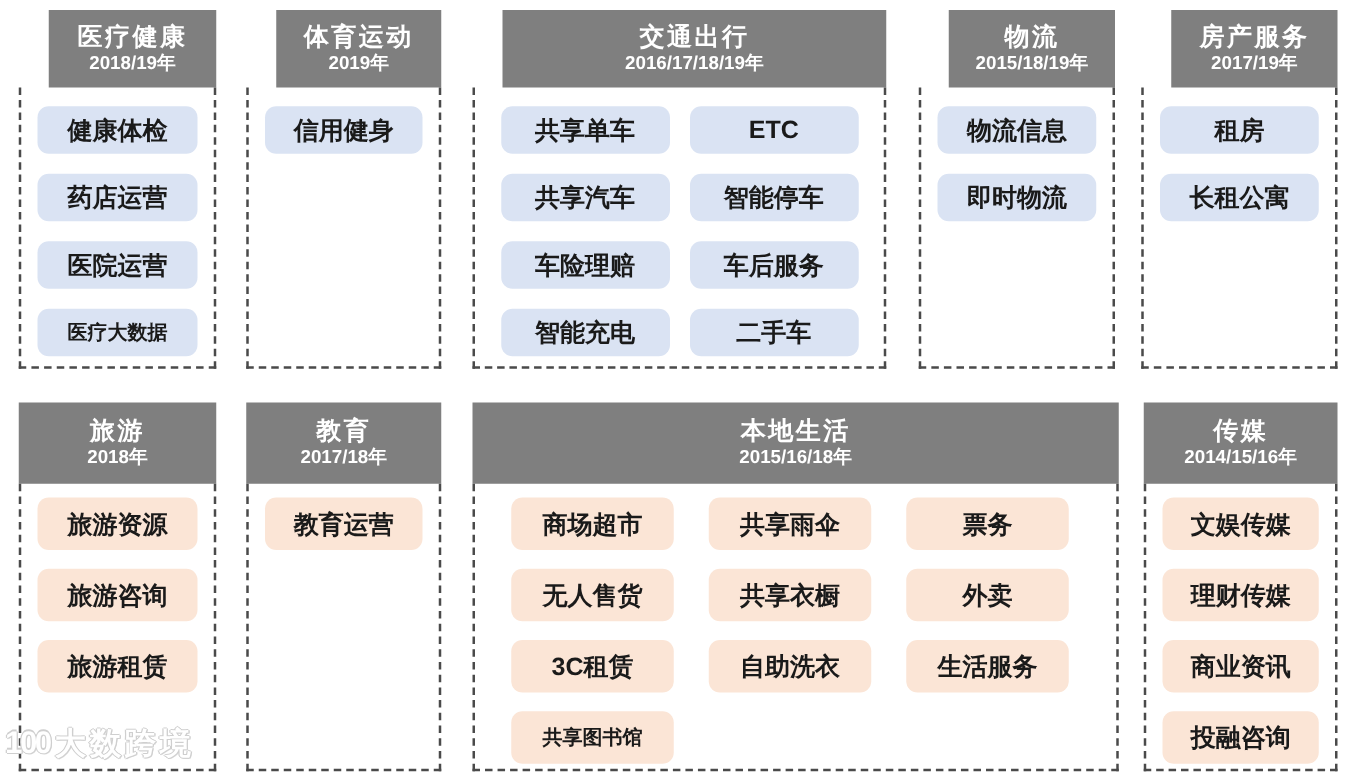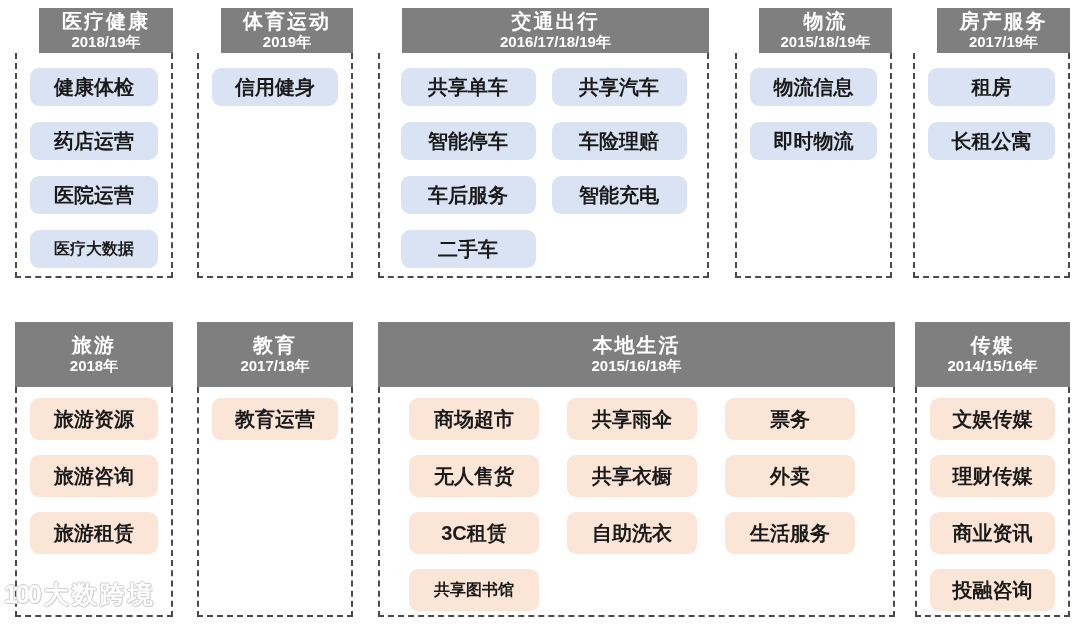--- a/index.html
+++ b/index.html
@@ -5,21 +5,21 @@
   html,body{margin:0;padding:0;background:#fff;}
   .canvas{
     position:relative;width:1080px;height:627px;background:#ffffff;
     font-family:"Liberation Sans","DejaVu Sans",sans-serif;overflow:hidden;
   }
   .col{position:absolute;}
   .col-header{
     background:#7f7f7f;color:#ffffff;text-align:center;
     display:flex;flex-direction:column;justify-content:center;gap:2px;
   }
-  .row-top .col-header{height:45px;margin-left:24px;}
+  .row-top .col-header{height:62px;margin-left:24px;}
   .row-bottom .col-header{height:65px;}
   .col-title{font-size:20px;font-weight:bold;letter-spacing:2px;line-height:1.1;}
   .col-years{font-size:15px;font-weight:bold;line-height:1.1;}
   .col-body{
     border:2px dashed #4a4a4a;border-top:none;box-sizing:border-box;
     display:grid;align-content:start;
   }
   .row-top .col-body{height:225px;row-gap:16px;padding:15px 13px 0;grid-template-columns:1fr;}
   .row-bottom .col-body{height:230px;row-gap:15px;padding:11px 13px 0;grid-template-columns:1fr;}
   .col-body.grid-2{grid-template-columns:repeat(2,135px);justify-content:center;column-gap:16px;padding-left:0;padding-right:0;}
@@ -78,20 +78,21 @@
     </div>
   </div>
 
   <div class="col row-top t2">
     <div class="col-header">
       <div class="col-title">交通出行</div>
       <div class="col-years">2016/17/18/19年</div>
     </div>
     <div class="col-body grid-2">
       <div class="item">共享单车</div>
+      <div class="item">ETC</div>
       <div class="item">共享汽车</div>
       <div class="item">智能停车</div>
       <div class="item">车险理赔</div>
       <div class="item">车后服务</div>
       <div class="item">智能充电</div>
       <div class="item">二手车</div>
     </div>
   </div>
 
   <div class="col row-top t3">

